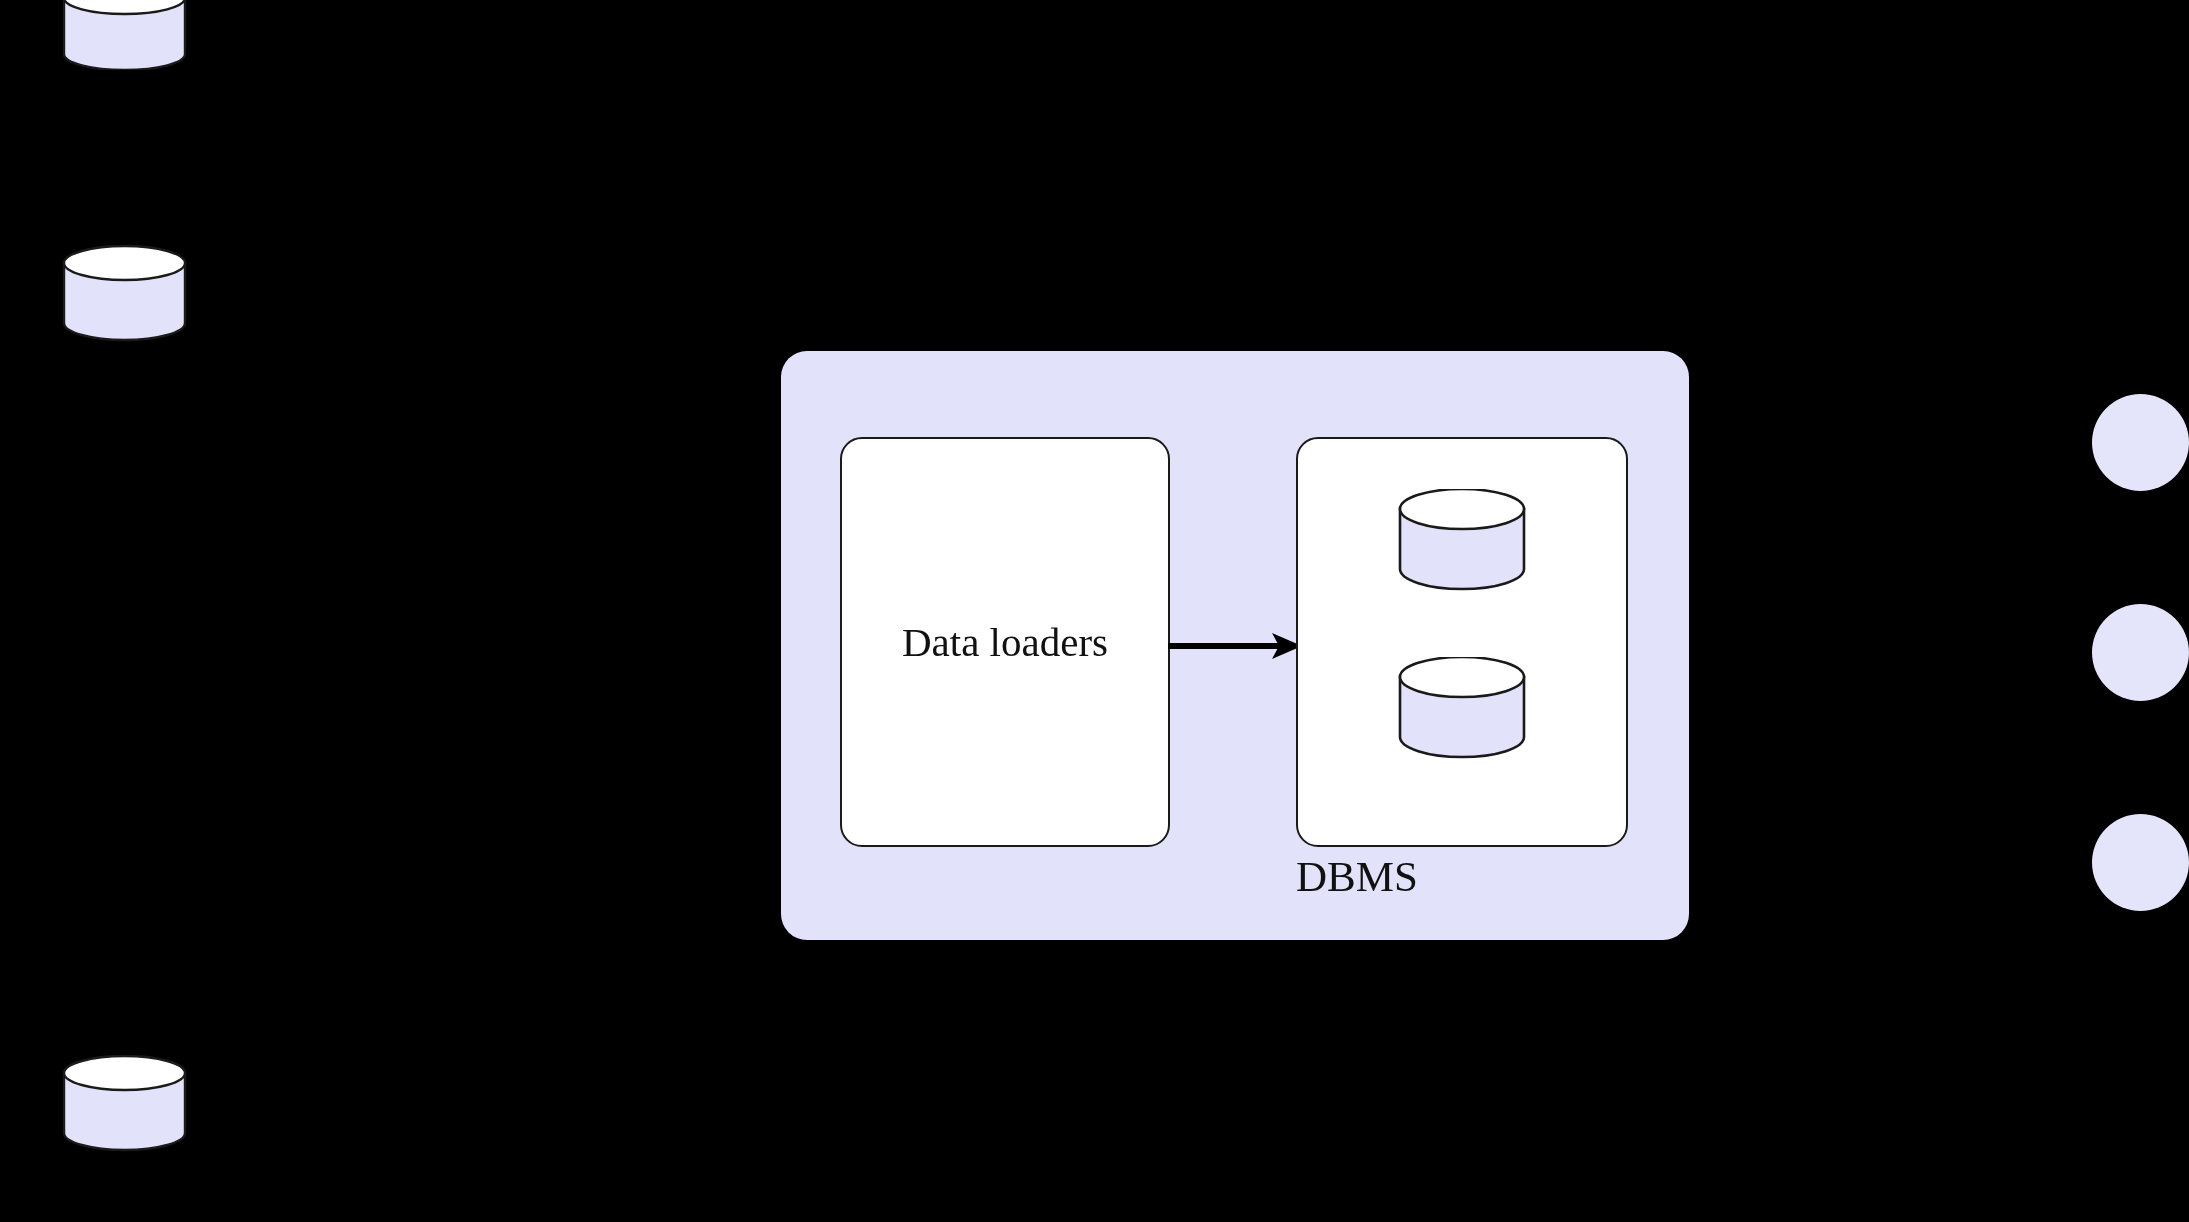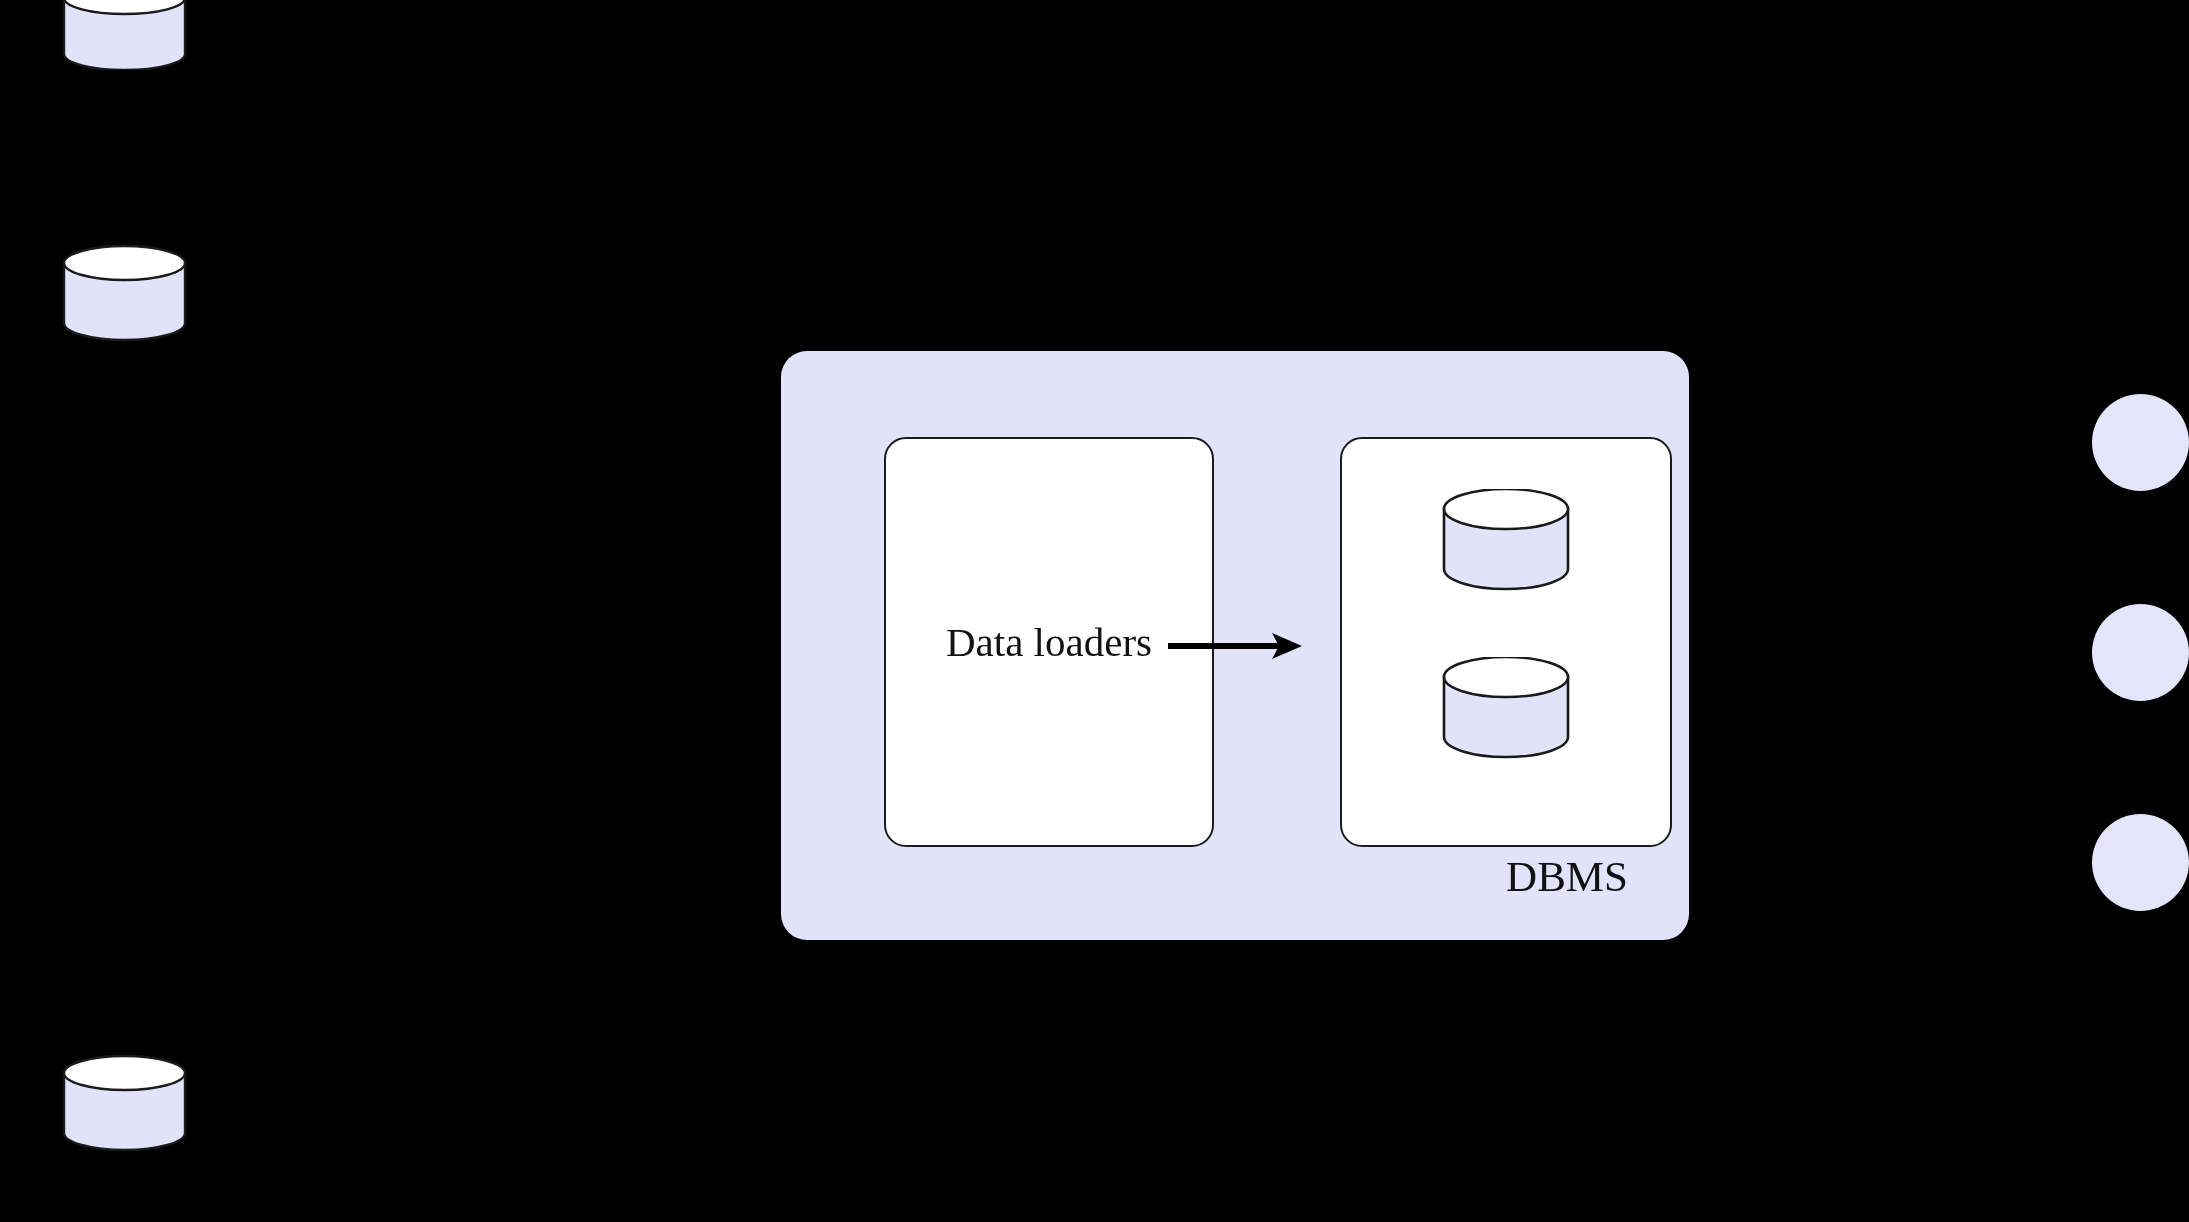--- a/index.html
+++ b/index.html
@@ -33,21 +33,20 @@
     border-radius: 26px;
   }
 
   
   .inner-box {
     position: absolute;
     background: #FFFFFF;
     border: 2.5px solid #1A1A1A;
     border-radius: 22px;
     box-sizing: border-box;
-    margin-left: 44px;
   }
   .box-loaders {
     left: 840px;
     top: 437px;
     width: 330px;
     height: 410px;
   }
   .box-dbms {
     left: 1296px;
     top: 437px;
@@ -70,21 +69,21 @@
     top: 50%;
     transform: translateY(-50%);
   }
 
   
   .dbms-caption {
     position: absolute;
     left: 1296px;
     top: 855px;
     width: 332px;
-    text-align: right;
+    text-align: left;
     color: #111111;
     font-size: 43px;
     line-height: 1;
     white-space: nowrap;
     font-family: "Liberation Serif", "DejaVu Serif", serif;
   }
 
   
   .flow-arrow {
     position: absolute;

